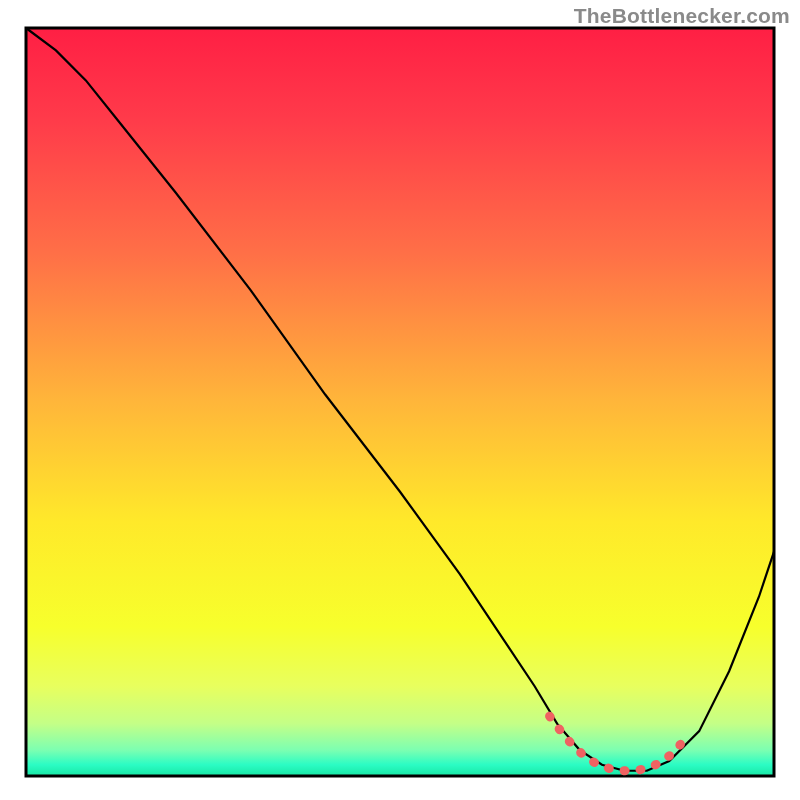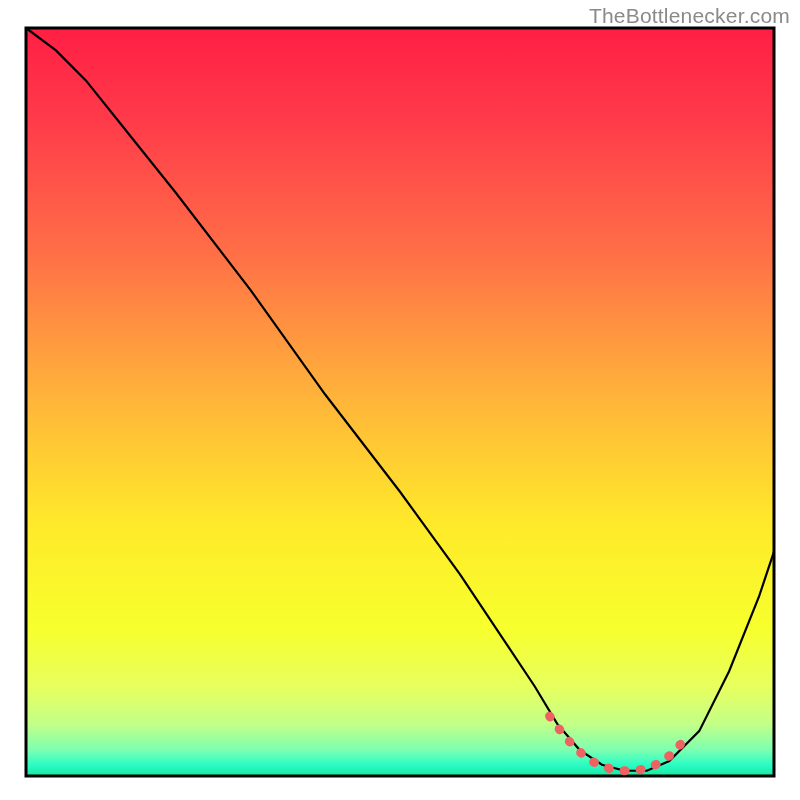--- a/index.html
+++ b/index.html
@@ -15,21 +15,21 @@
     position: relative;
     width: 800px;
     height: 800px;
   }
   .attribution {
     position: absolute;
     top: 4px;
     right: 10px;
     font-size: 21px;
     color: #8a8a8a;
-    font-weight: 400;
+    font-weight: 700;
     letter-spacing: 0.2px;
   }
   svg {
     display: block;
   }
 </style>
 </head>
 <body>
 <div class="wrap">
 

